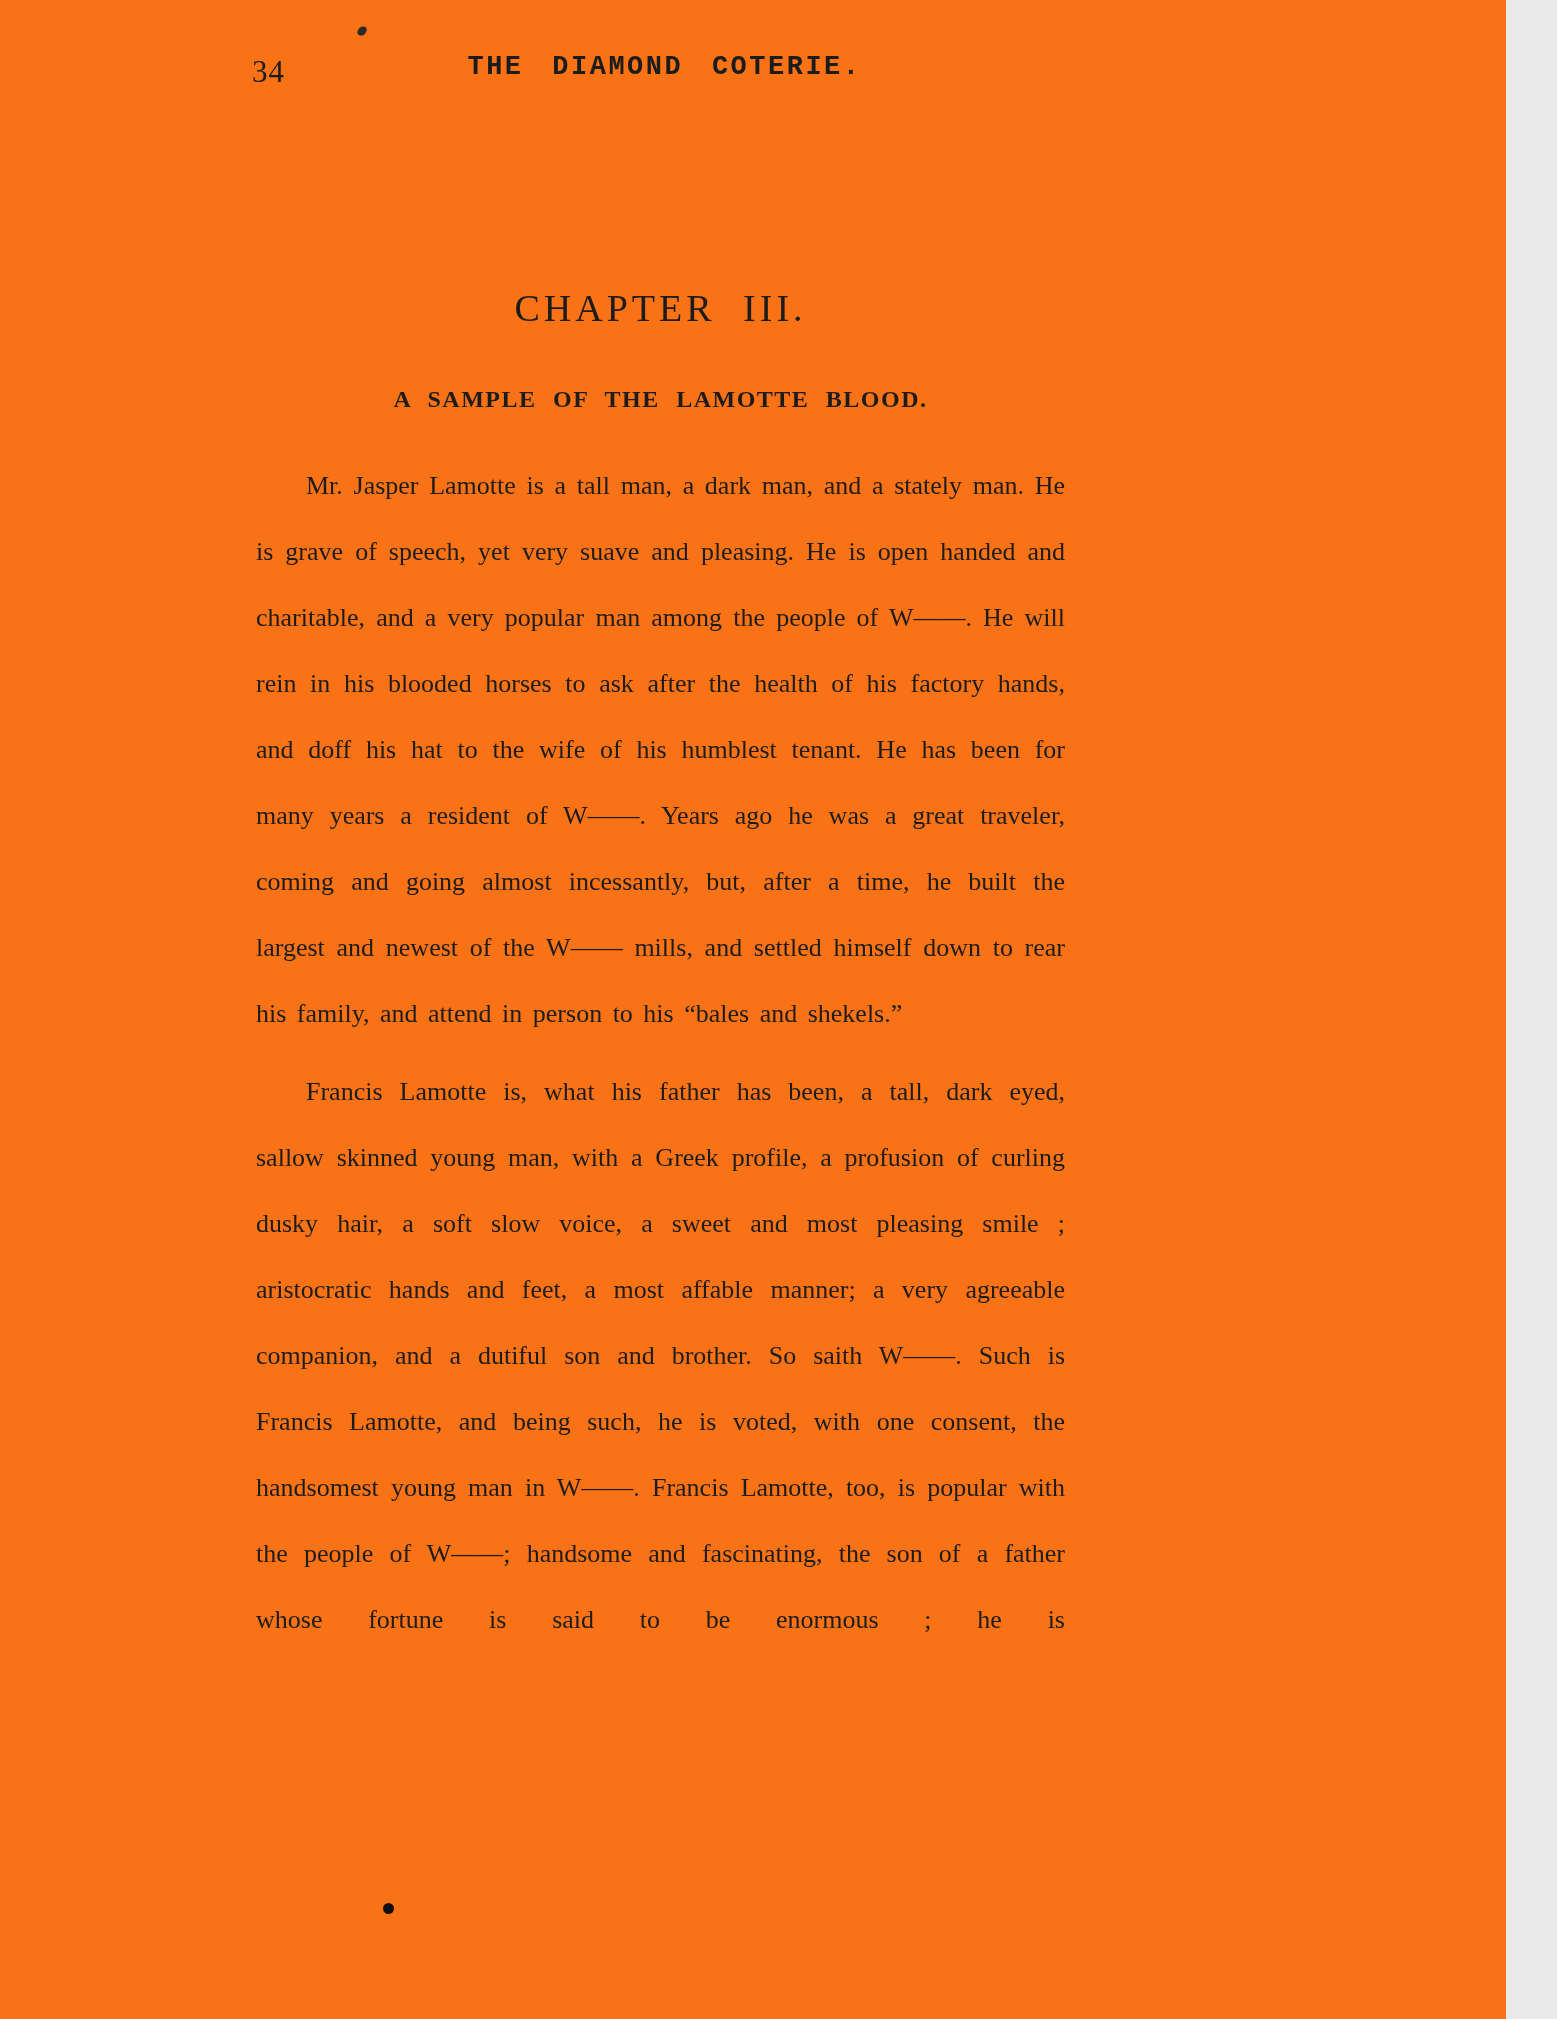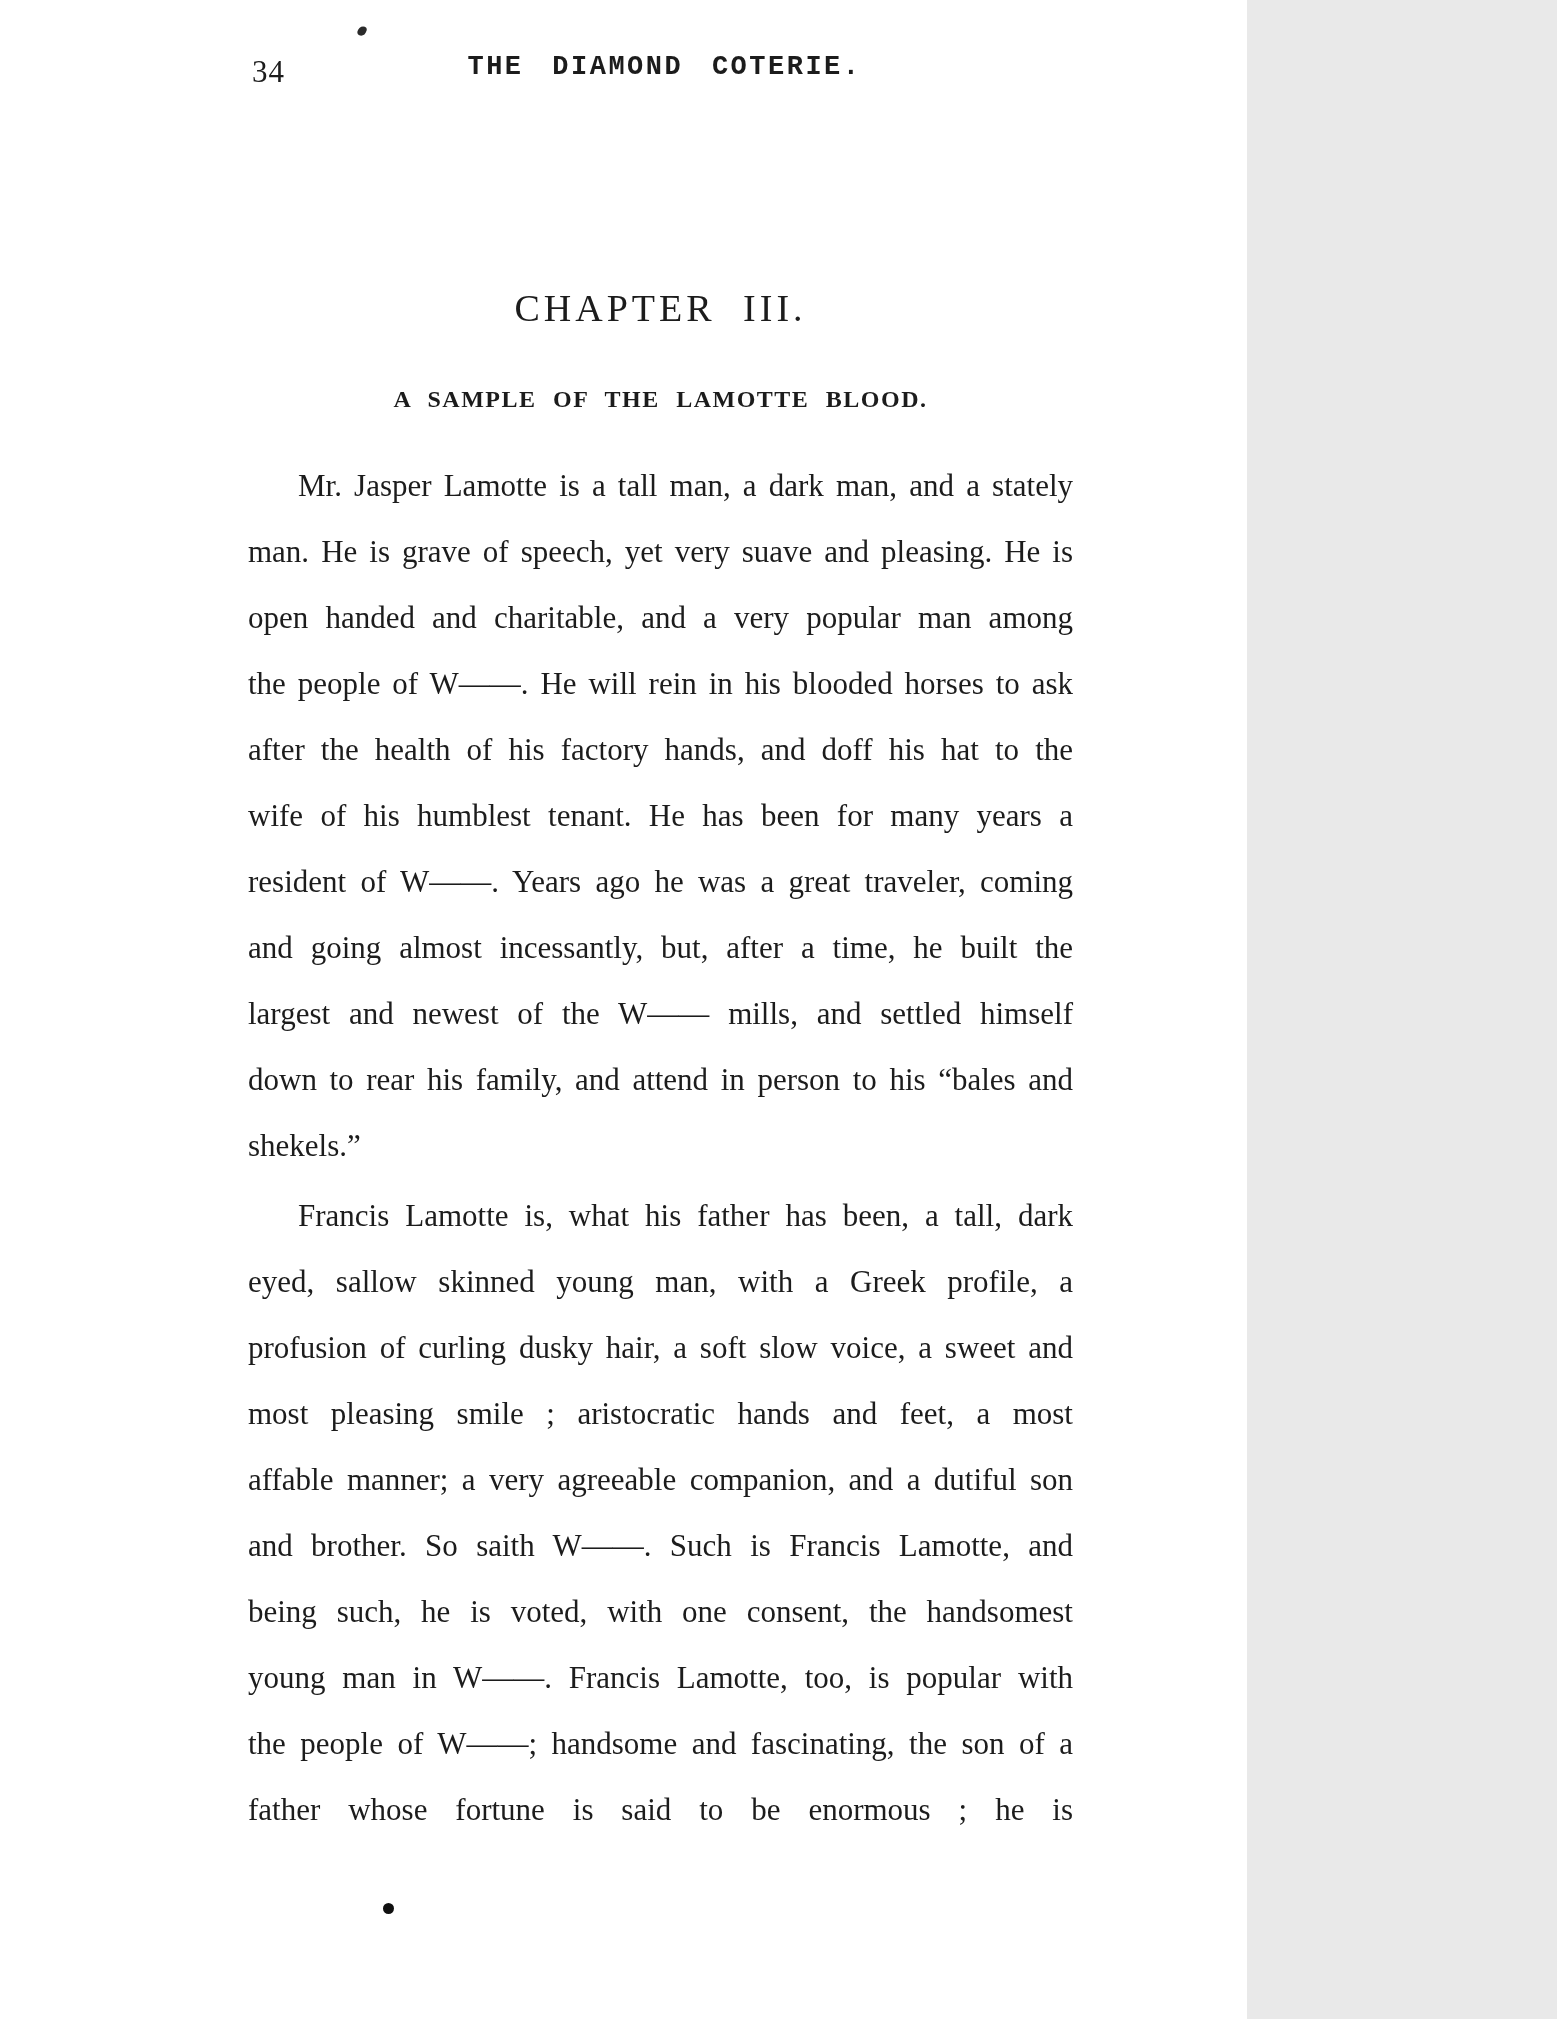--- a/index.html
+++ b/index.html
@@ -2,23 +2,23 @@
 <html><head>
 <meta charset="utf-8">
 <style>
   html, body {
     margin: 0;
     padding: 0;
     background: #e9e9e9;
   }
   .page {
     position: relative;
-    width: 1247px;
+    width: 1506px;
     height: 2019px;
-    background: #ffffff;
+    background: #f97316;
     color: #1c1c1c;
     font-family: "Liberation Serif", "DejaVu Serif", serif;
     overflow: hidden;
     box-sizing: border-box;
   }
 
   
   .running-header {
     position: absolute;
     top: 52px;
@@ -63,22 +63,22 @@
     font-size: 24px;
     font-weight: bold;
     letter-spacing: 1.5px;
     word-spacing: 9px;
     text-align: center;
   }
   .body-text {
     margin-top: 40px;
   }
   .body-paragraph {
-    margin: 4px;
-    font-size: 31px;
+    margin: 12px;
+    font-size: 26px;
     line-height: 66px;
     text-align: justify;
     text-indent: 50px;
     word-spacing: 4px;
   }
   .body-paragraph.continues {
     text-align-last: justify;
   }
 
   

